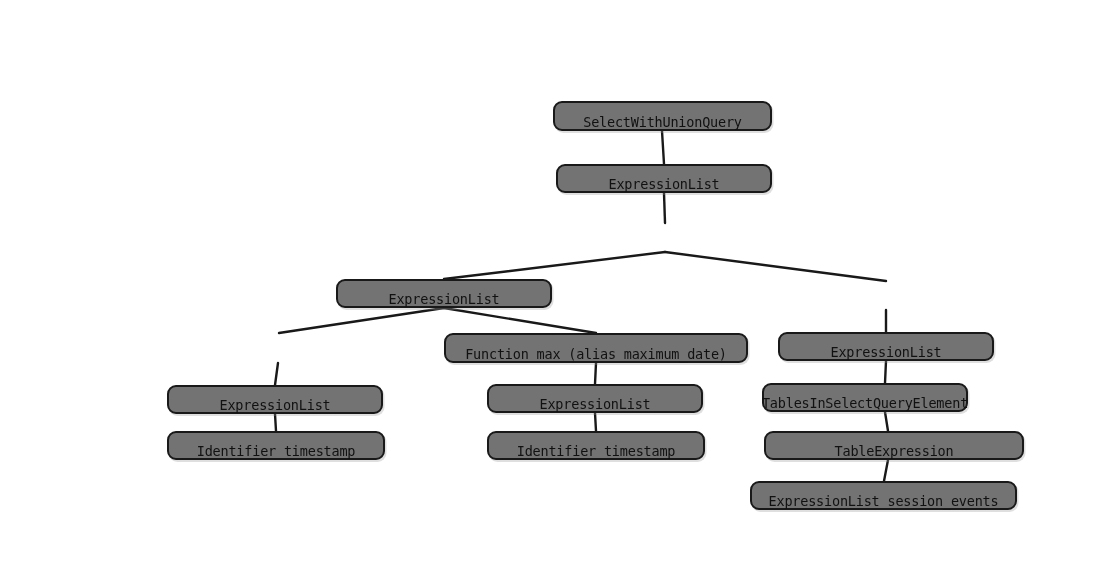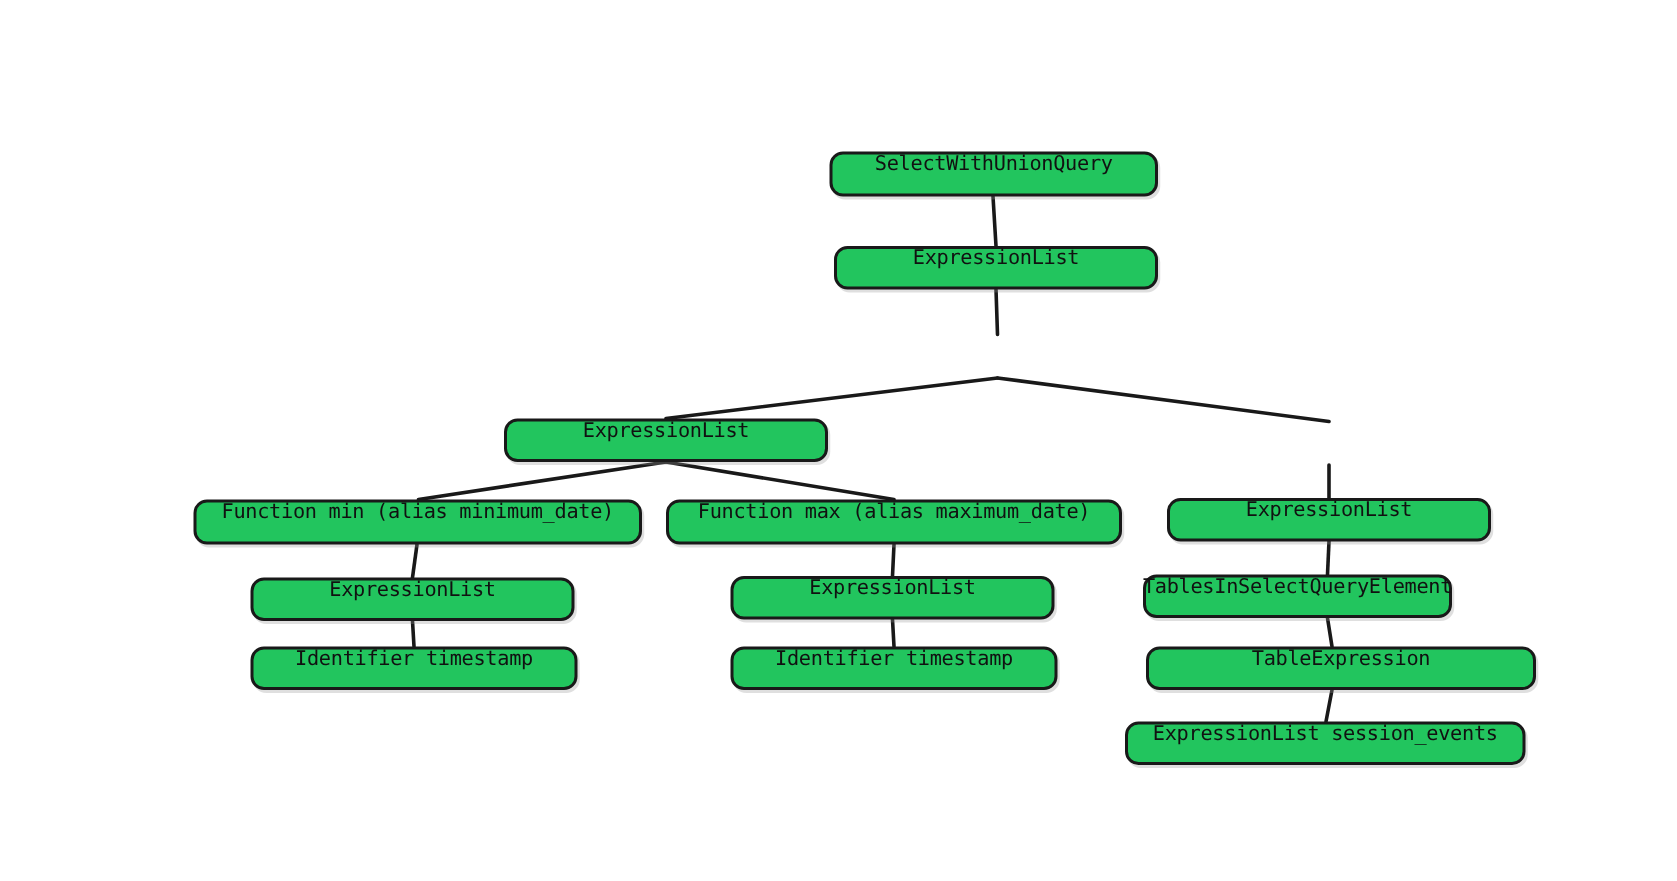--- a/index.html
+++ b/index.html
@@ -23,23 +23,23 @@
     left: 0;
     top: 0;
     width: 1118px;
     height: 587px;
     pointer-events: none;
   }
   .node {
     position: absolute;
     box-sizing: border-box;
     display: flex;
-    align-items: flex-start;
+    align-items: flex-end;
     justify-content: center;
-    background: #22c55e;
+    background: #737373;
     border: 2.4px solid #191919;
     border-radius: 9px;
     box-shadow: 1.5px 2px 0 rgba(150,150,150,0.30);
     z-index: 2;
   }
   .node-label {
     font-family: "DejaVu Sans Mono", monospace;
     font-size: 13.5px;
     letter-spacing: -0.2px;
     color: #111111;
@@ -70,23 +70,20 @@
     </svg>
 <div class="node" style="left: 553px; top: 101px; width: 219px; height: 30px;">
       <span class="node-label">SelectWithUnionQuery</span>
     </div>
     <div class="node" style="left: 556px; top: 164px; width: 216px; height: 29px;">
       <span class="node-label">ExpressionList</span>
     </div>
     <div class="node" style="left: 336px; top: 279px; width: 216px; height: 29px;">
       <span class="node-label">ExpressionList</span>
     </div>
-    <div class="node" style="left: 129px; top: 333px; width: 299px; height: 30px;">
-      <span class="node-label">Function min (alias minimum_date)</span>
-    </div>
     <div class="node" style="left: 444px; top: 333px; width: 304px; height: 30px;">
       <span class="node-label">Function max (alias maximum_date)</span>
     </div>
     <div class="node" style="left: 778px; top: 332px; width: 216px; height: 29px;">
       <span class="node-label">ExpressionList</span>
     </div>
     <div class="node" style="left: 167px; top: 385px; width: 216px; height: 29px;">
       <span class="node-label">ExpressionList</span>
     </div>
     <div class="node" style="left: 487px; top: 384px; width: 216px; height: 29px;">

